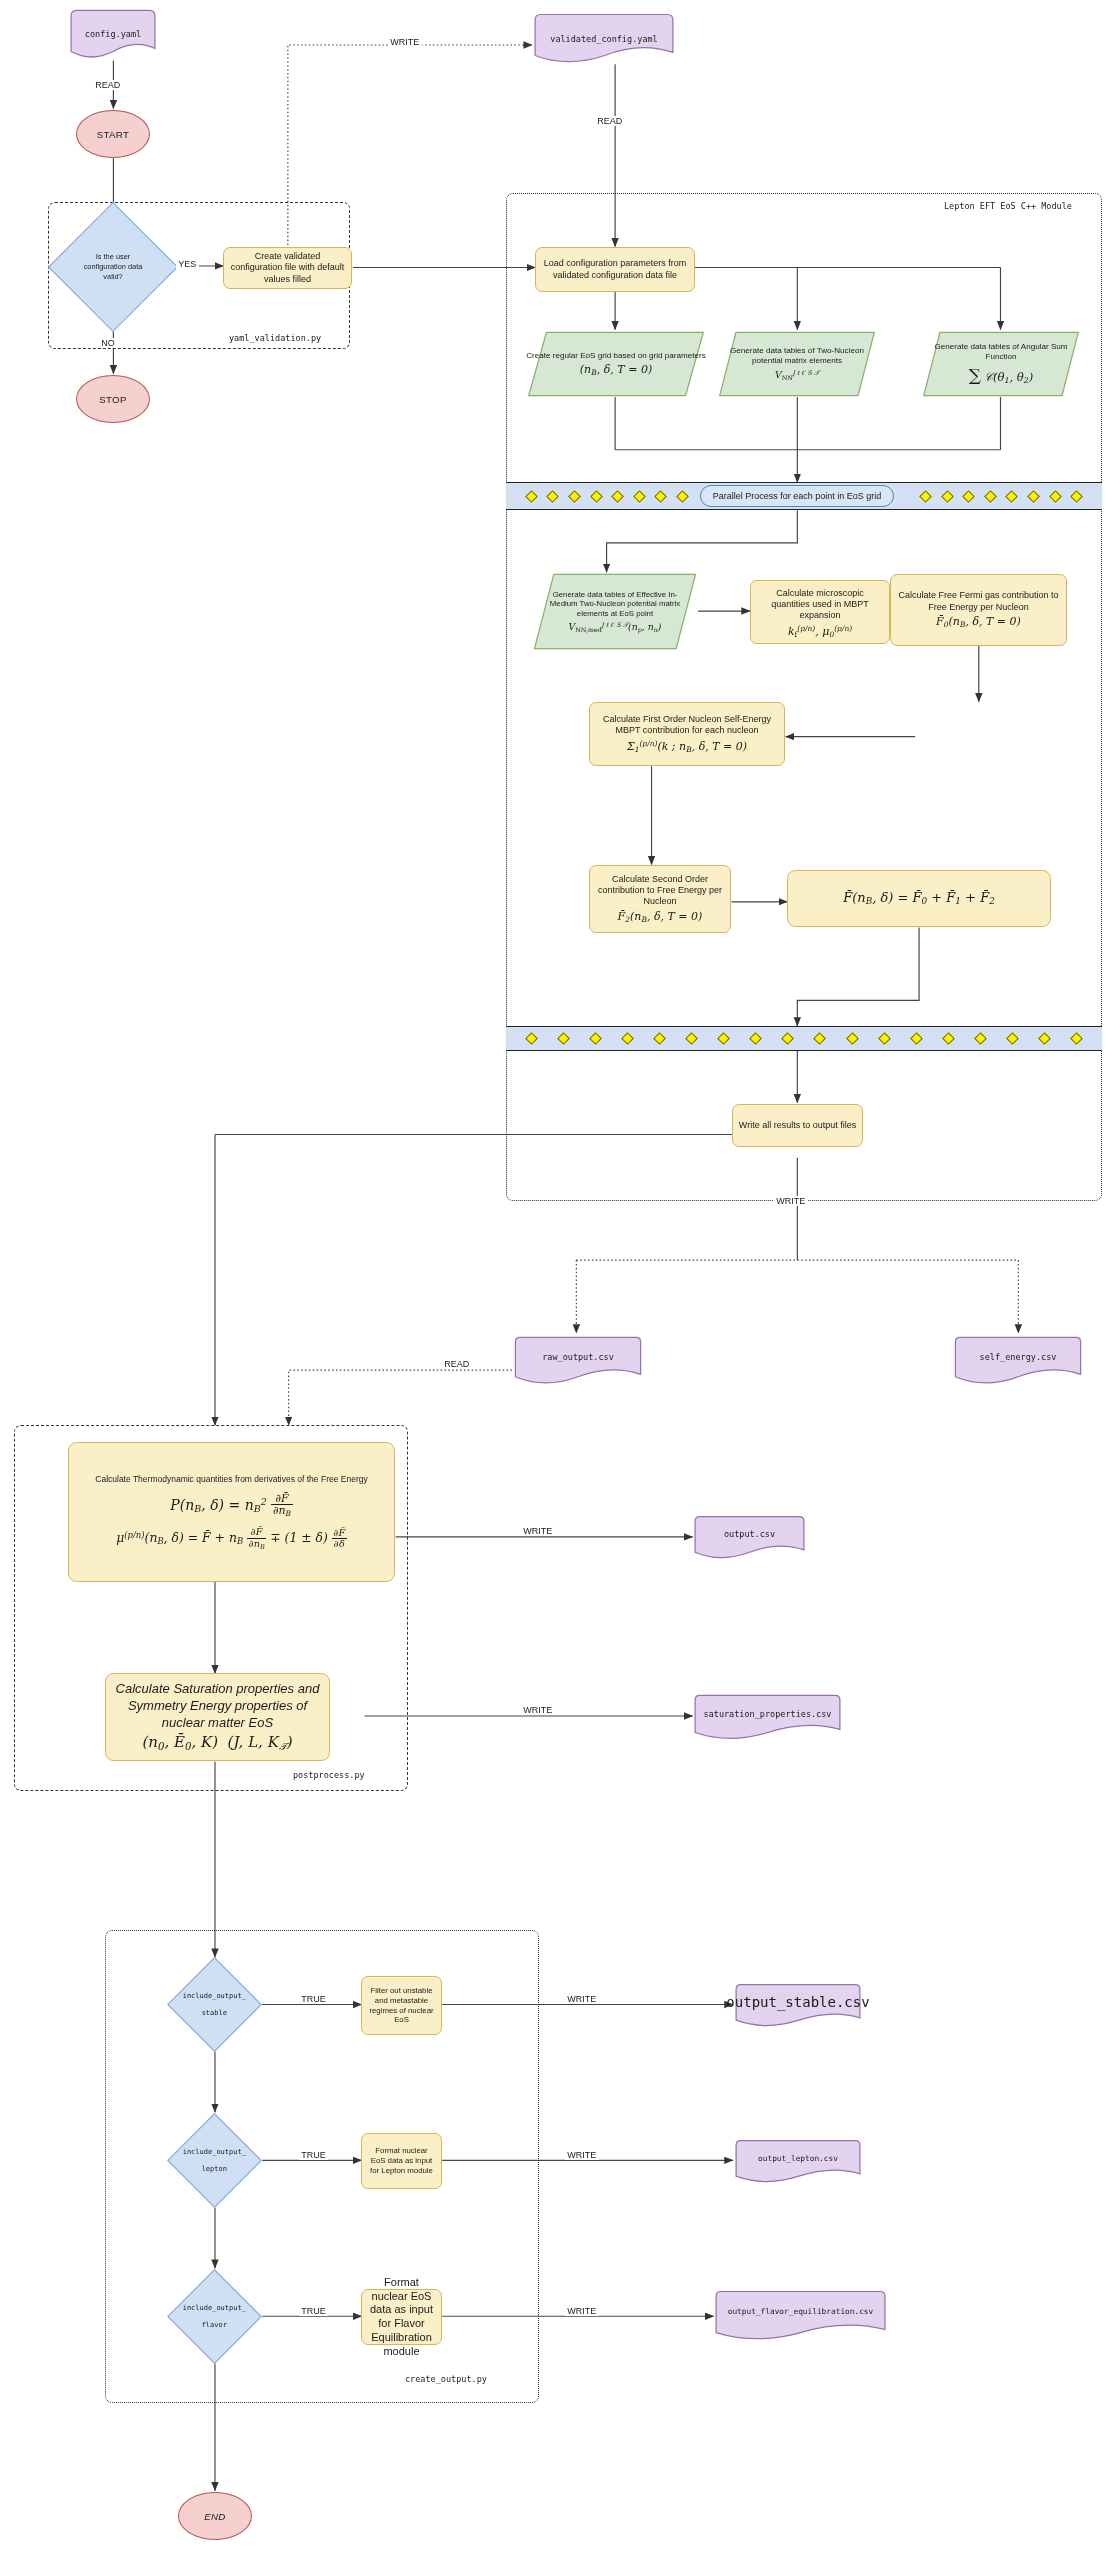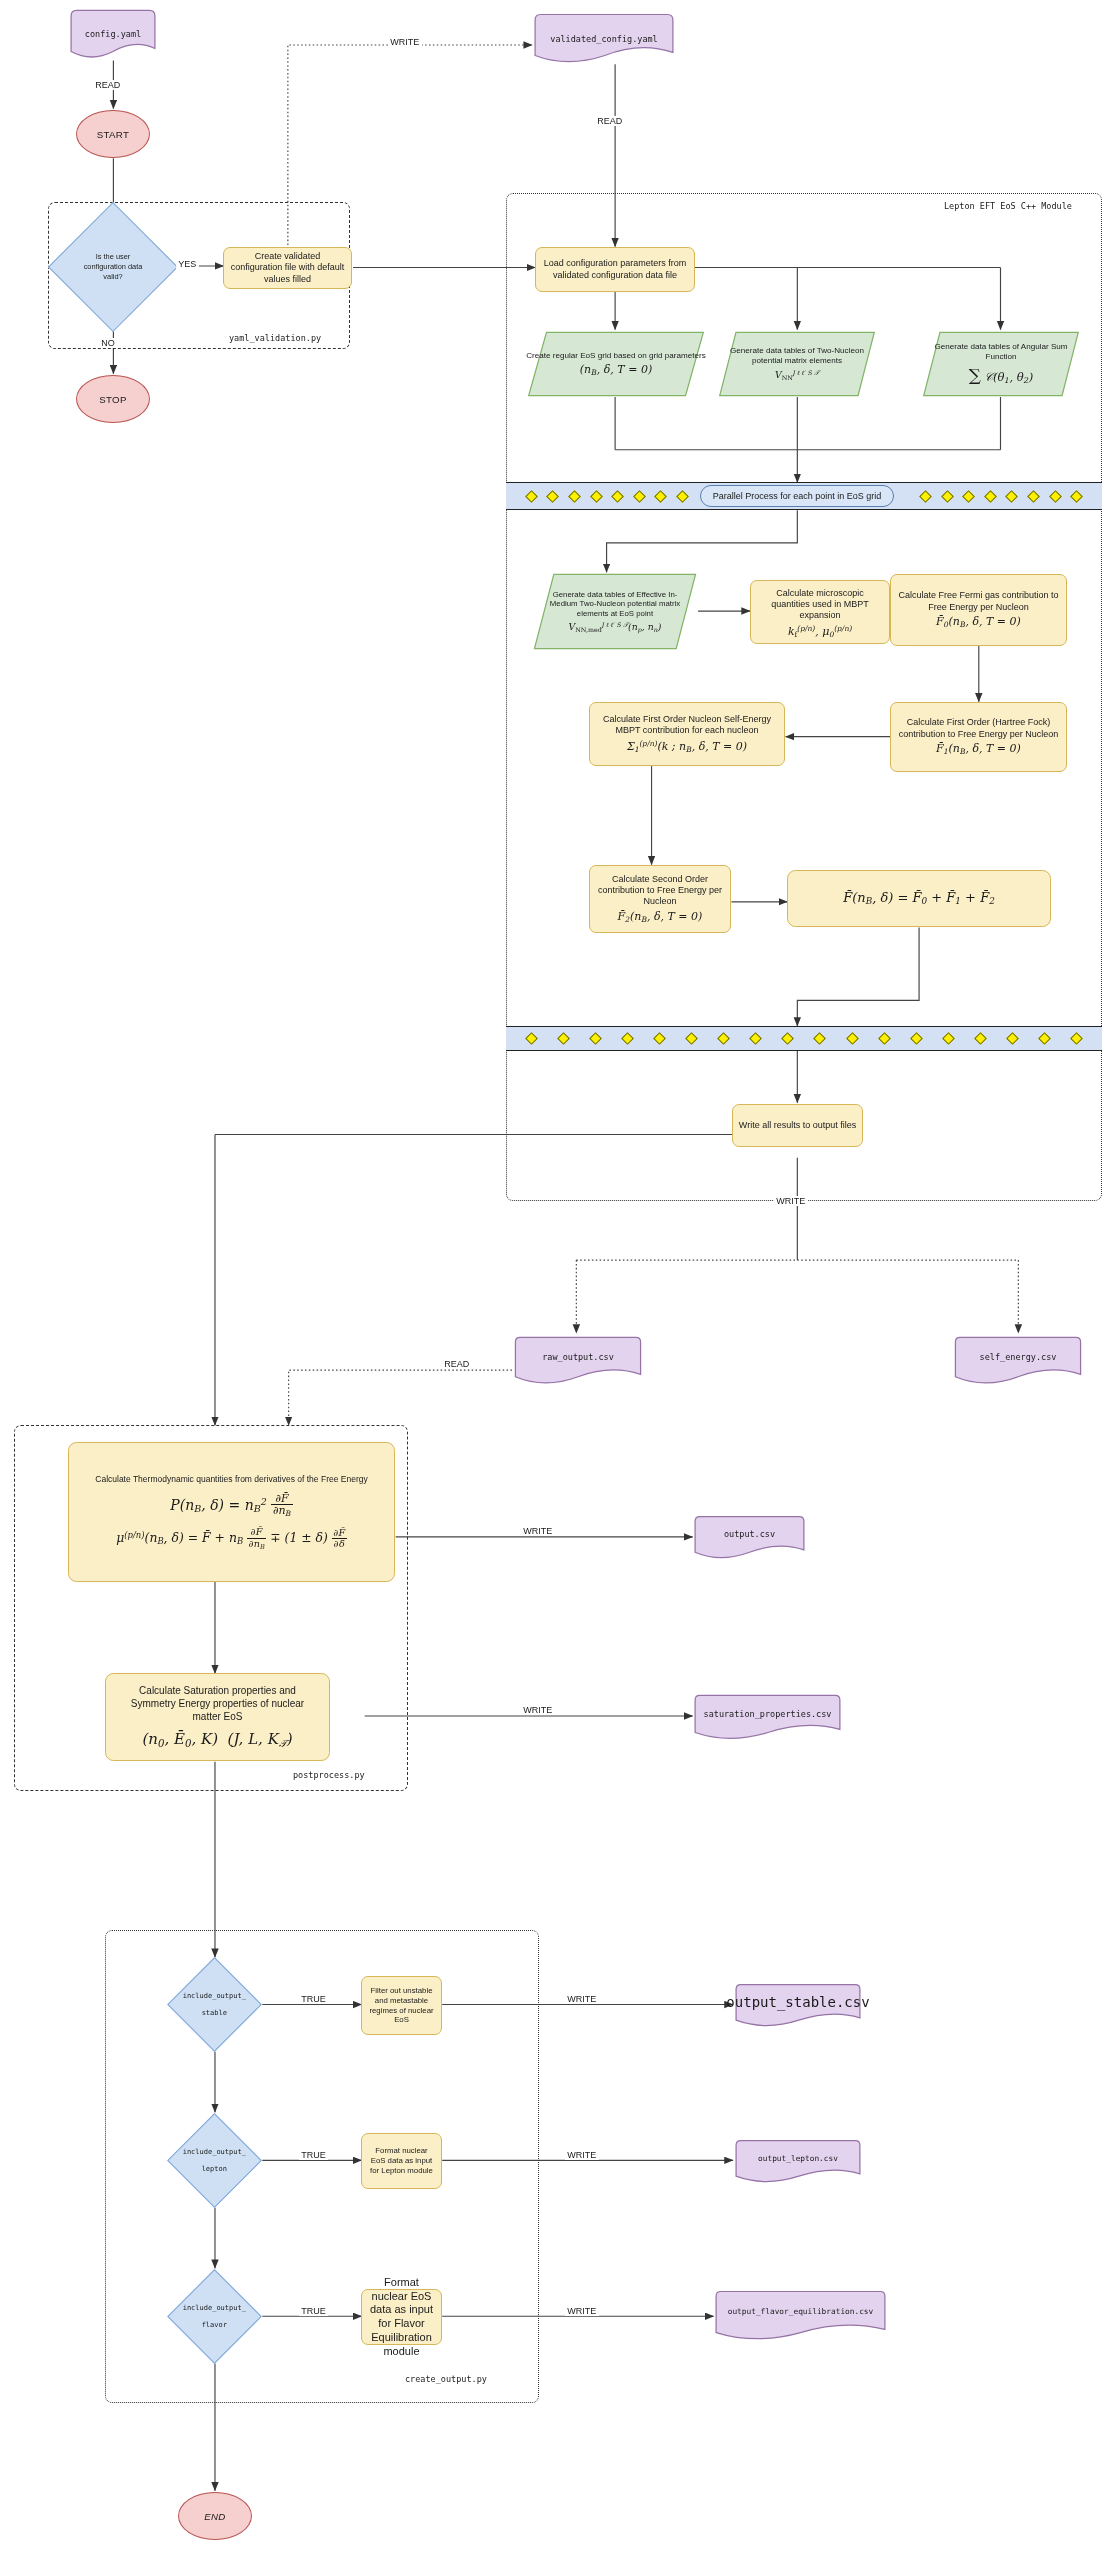--- a/index.html
+++ b/index.html
@@ -260,25 +260,20 @@
   <div class="gap"></div>
   <span class="math m-md"><i>k</i><span class="sub up">f</span><span class="sup">(p/n)</span>, <i>μ</i><span class="sub">0</span><span class="sup">(p/n)</span></span>
 </div>
 
 <div class="node proc" style="left:890px;top:574px;width:177px;height:72px;">
   <span>Calculate Free Fermi gas contribution to Free Energy per Nucleon</span>
   <div class="gap"></div>
   <span class="math m-md">F̄<span class="sub">0</span>(<i>n</i><span class="sub">B</span>, <i>δ</i>, <i>T</i> = 0)</span>
 </div>
 
-<div class="node proc" style="left:890px;top:702px;width:177px;height:70px;">
-  <span>Calculate First Order (Hartree Fock) contribution to Free Energy per Nucleon</span>
-  <div class="gap"></div>
-  <span class="math m-md">F̄<span class="sub">1</span>(<i>n</i><span class="sub">B</span>, <i>δ</i>, <i>T</i> = 0)</span>
-</div>
 
 <div class="node proc" style="left:589px;top:702px;width:196px;height:64px;">
   <span>Calculate First Order Nucleon Self-Energy MBPT contribution for each nucleon</span>
   <div class="gap"></div>
   <span class="math m-md">Σ<span class="sub">1</span><span class="sup">(p/n)</span>(<i>k</i> ; <i>n</i><span class="sub">B</span>, <i>δ</i>, <i>T</i> = 0)</span>
 </div>
 
 <div class="node proc" style="left:589px;top:865px;width:142px;height:68px;">
   <span>Calculate Second Order contribution to Free Energy per Nucleon</span>
   <div class="gap"></div>
@@ -358,21 +353,21 @@
 
 <div class="node" style="left:692px;top:1514px;width:115px;height:47px;">
   <svg width="115" height="47" style="position:absolute;left:0;top:0;" viewBox="0 0 148 60">
     <path d="M4,9 Q4,3 10,3 L138,3 Q144,3 144,9 L144,46
              Q112,35 74,49 Q36,63 4,49 Z" fill="#e3d3ee" stroke="#9673a6" stroke-width="1.6"></path>
   </svg>
   <span class="doc" style="background:none;border:none;position:relative;z-index:2;top:-3.1px;">output.csv</span>
 </div>
 
 <div class="node proc-big" style="left:105px;top:1673px;width:225px;height:88px;">
-  <span style="font-size:10px;line-height:1.3;">Calculate Saturation properties and Symmetry Energy properties of nuclear matter EoS</span>
+  <span style="font-size:13px;line-height:1.3;font-style:italic;">Calculate Saturation properties and Symmetry Energy properties of nuclear matter EoS</span>
   <div style="height:7px;"></div>
   <span class="math" style="font-size:15px;">
     (<i>n</i><span class="sub">0</span>, Ē<span class="sub">0</span>, <i>K</i>)&nbsp;&nbsp;(<i>J</i>, <i>L</i>, <i>K</i><span class="sub">𝒯</span>)
   </span>
 </div>
 
 <div class="node" style="left:692px;top:1693px;width:151px;height:48px;">
   <svg width="151" height="48" style="position:absolute;left:0;top:0;" viewBox="0 0 195 62">
     <path d="M4,9 Q4,3 10,3 L185,3 Q191,3 191,9 L191,47
              Q148,35 98,51 Q48,66 4,51 Z" fill="#e3d3ee" stroke="#9673a6" stroke-width="1.6"></path>

